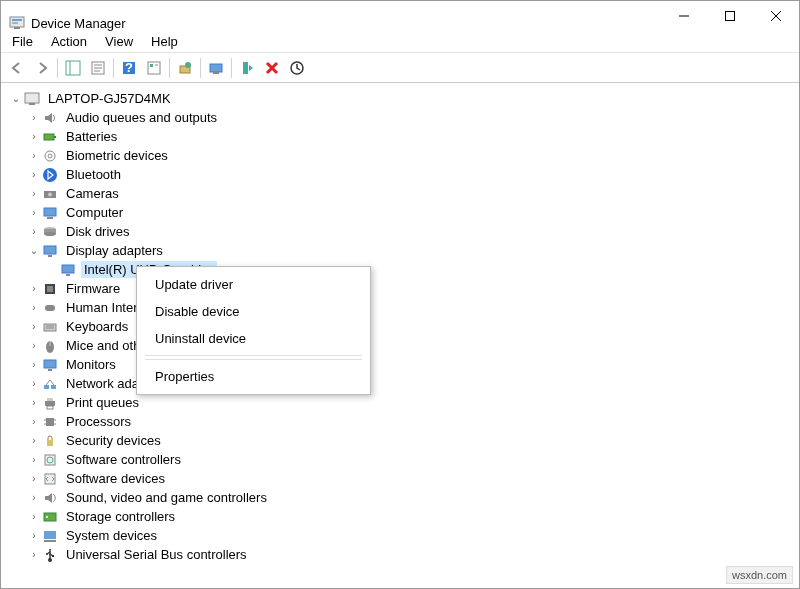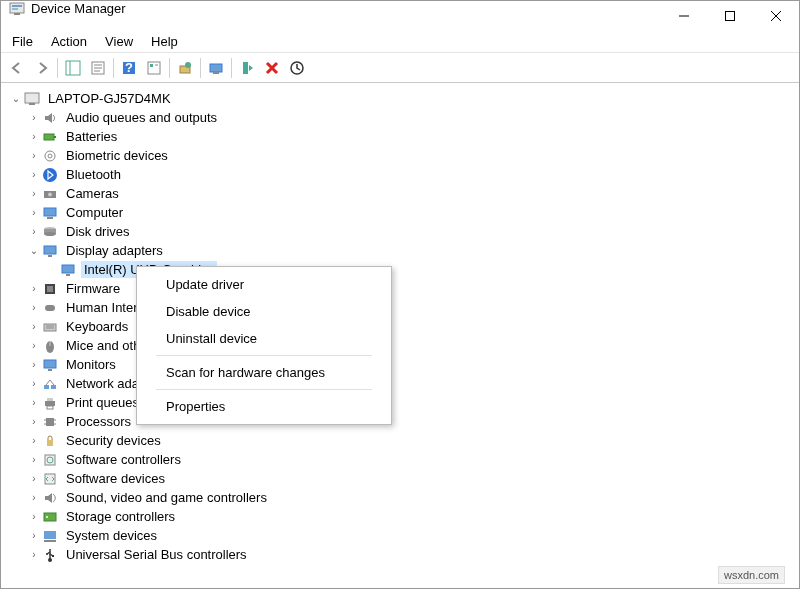--- a/index.html
+++ b/index.html
@@ -1,38 +1,38 @@
 <!DOCTYPE html>
 <html><head>
 <meta charset="utf-8">
 <style>
 * { box-sizing: border-box; margin: 0; padding: 0; font-family: "Segoe UI", Tahoma, sans-serif; font-size: 13px; }
 body { width: 800px; height: 589px; background: #fff; position: relative; overflow: hidden; border: 1px solid #999; }
-.titlebar { height: 30px; display: flex; align-items: flex-start; padding: 0 0 0 8px; background: #fff; }
+.titlebar { height: 30px; display: flex; align-items: flex-end; padding: 0 0 0 8px; background: #fff; }
 .titlebar .ico { width: 16px; height: 16px; margin-right: 6px; }
 .titlebar .title { flex: 1; }
 .winbtns { display: flex; }
 .winbtns div { width: 46px; height: 30px; display: flex; align-items: center; justify-content: center; }
 .winbtns svg { width: 10px; height: 10px; }
 .menubar { height: 22px; display: flex; align-items: center; padding: 0 2px; border-bottom: 1px solid #e5e5e5; }
 .menubar span { padding: 2px 9px; text-align: center; }
 .toolbar { height: 30px; display: flex; align-items: center; padding: 2px 4px; border-bottom: 1px solid #c8c8c8; gap: 1px; }
 .toolbar .tb { width: 24px; height: 24px; display: flex; align-items: center; justify-content: center; border-radius: 2px; }
 .toolbar .sep { width: 1px; height: 20px; background: #d0d0d0; margin: 0 2px; }
 .tree { padding: 6px 0 0 8px; overflow: auto; height: calc(589px - 30px - 22px - 30px - 2px); }
 .row { display: flex; align-items: center; height: 19px; white-space: nowrap; }
 .tw { width: 14px; height: 14px; display: flex; align-items: center; justify-content: center; color: #666; font-size: 10px; user-select: none; }
 .ico16 { width: 18px; height: 16px; display: flex; align-items: center; justify-content: center; margin-right: 4px; }
 .sel { background: #cde8ff; }
 .lbl { padding: 1px 3px; }
-.ctx { position: absolute; left: 135px; top: 265px; width: 256px; background: #fff; border: 1px solid #bbb; box-shadow: 2px 2px 6px rgba(0,0,0,.25); padding: 4px 11px; }
+.ctx { position: absolute; left: 135px; top: 265px; width: 235px; background: #fff; border: 1px solid #bbb; box-shadow: 2px 2px 6px rgba(0,0,0,.25); padding: 4px 0; }
 .ctx div.item { padding: 6px 18px; font-size: 13px; }
 .ctx div.sep { height: 1px; background: #e0e0e0; margin: 3px 8px; }
 .ctx .bold { font-weight: 400; }
-.watermark { position: absolute; right: 14px; bottom: 4px; font-size: 11px; color: #555; background: #f1f1f1; padding: 2px 5px; border: 1px solid #ddd; }
+.watermark { position: absolute; right: 6px; bottom: 4px; font-size: 11px; color: #555; background: #f1f1f1; padding: 2px 5px; border: 1px solid #ddd; }
 </style>
 </head>
 <body>
 
 <div class="titlebar">
   <span class="ico">
     <svg viewBox="0 0 16 16">
         <rect x="1" y="2" width="14" height="10" fill="#e8e8e8" stroke="#888"></rect>
         <rect x="3" y="4" width="10" height="2" fill="#6aa0d8"></rect>
         <rect x="3" y="7" width="6" height="2" fill="#9bb"></rect>
@@ -403,18 +403,17 @@
         <span class="lbl">Universal Serial Bus controllers</span>
       </div>
     </div>
 </div>
 
 <div class="ctx">
   <div class="item">Update driver</div>
   <div class="item">Disable device</div>
   <div class="item">Uninstall device</div>
   <div class="sep"></div>
-  <div class="item">Scan for hardware changes</div>
   <div class="sep"></div>
   <div class="item bold">Properties</div>
 </div>
 
 <div class="watermark">wsxdn.com</div>
 
 </body></html>

